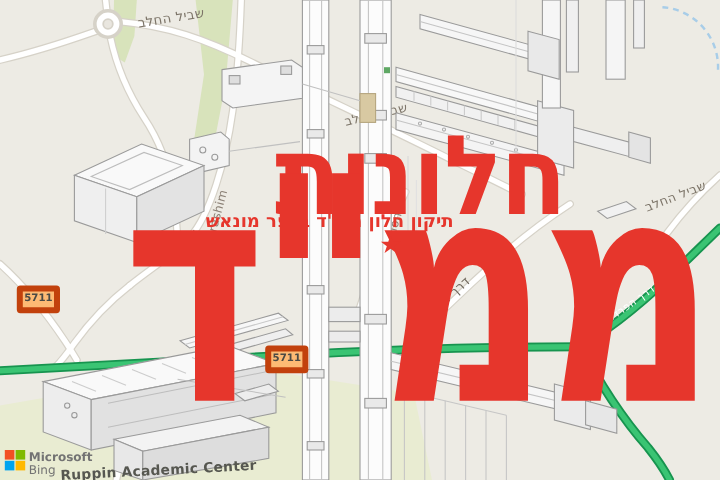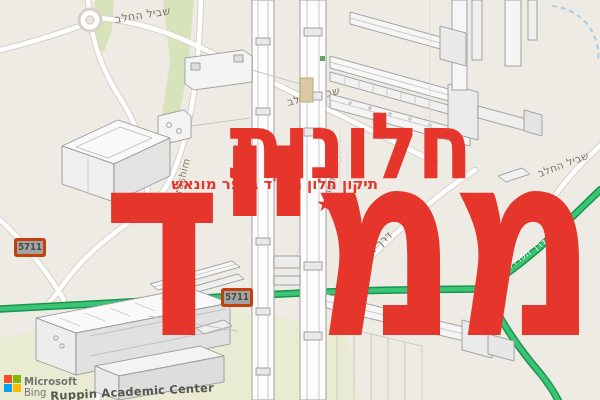--- a/index.html
+++ b/index.html
@@ -10,22 +10,22 @@
   }
   #stage svg{position:absolute;left:0;top:0;}
   .lbl{
     position:absolute;white-space:nowrap;transform-origin:0 0;
     color:var(--label_gray,#7c7468);font-size:10.5px;letter-spacing:.3px;
   }
   .lbl-en{color:#8b8176;}
   .lbl-onroad{color:#ffffff;font-size:8.5px;letter-spacing:.5px;}
   .lbl-poi{color:#565750;font-size:11.5px;font-weight:bold;letter-spacing:.2px;}
   .shield{
-    position:absolute;width:26px;height:13px;background:#a3a3a3;
-    border:3px solid #c2410c;border-radius:3px;color:#4a4a45;
+    position:absolute;width:26px;height:13px;background:#fdba74;
+    border:5px solid #c2410c;border-radius:3px;color:#4a4a45;
     font-size:8.5px;font-weight:bold;text-align:center;line-height:13px;
     z-index:5;
   }
   .overlay-red{position:absolute;color:var(--accent_red,#e6362c);font-weight:bold;z-index:6;white-space:nowrap;}
   #title1{left:100px;top:101px;width:500px;text-align:center;font-size:92px;line-height:1;transform:scaleX(.88);transform-origin:center top;letter-spacing:-2px;}
   #title2{left:-50px;top:115px;width:792px;text-align:center;font-size:260px;line-height:1;transform:scaleX(.78);transform-origin:center top;letter-spacing:-10px;}
   #subtitle{right:222px;top:175px;font-size:15px;direction:rtl;}
   #star{left:316px;top:192px;font-size:21px;font-weight:normal;z-index:7;}
   #attribution{position:absolute;left:0;top:0;width:600px;height:400px;z-index:7;pointer-events:none;}
   #ms-logo{position:absolute;left:4px;top:375px;width:17px;height:17px;display:grid;grid-template-columns:8px 8px;grid-template-rows:8px 8px;gap:1px;}

